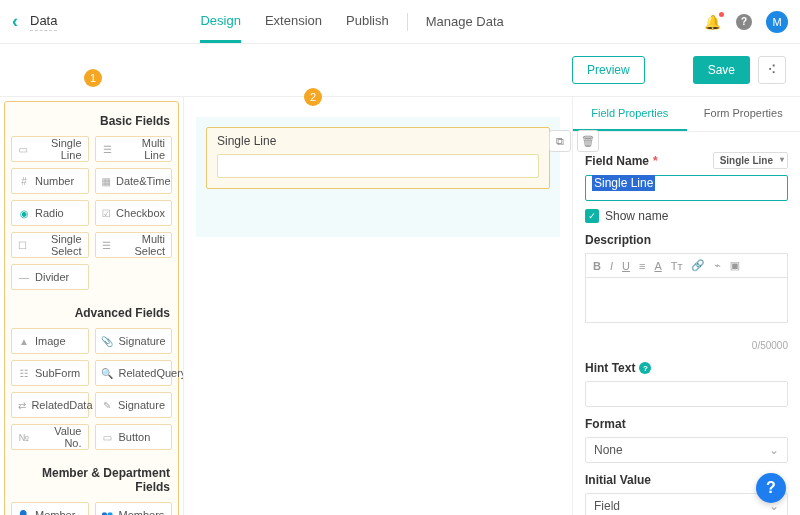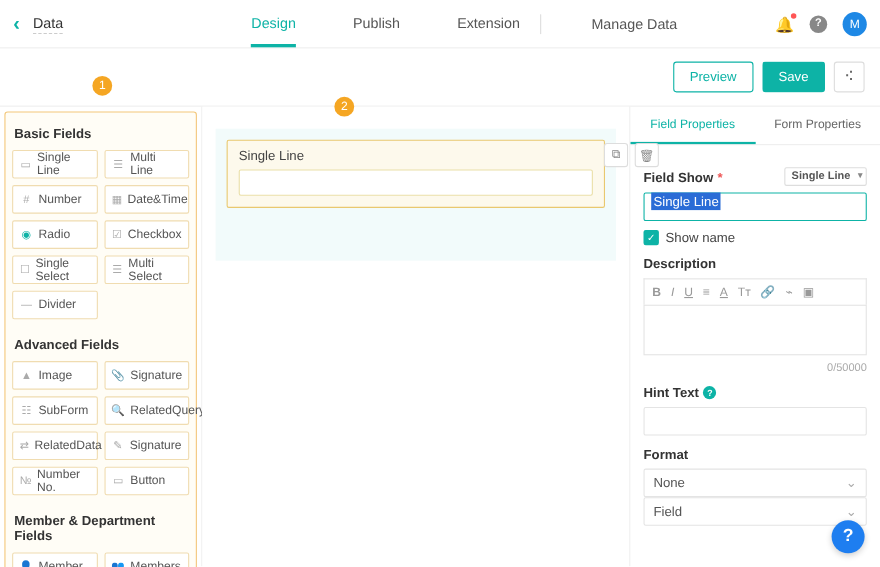--- a/index.html
+++ b/index.html
@@ -2,38 +2,38 @@
 <html><head>
 <meta charset="utf-8">
 <style>
 * { box-sizing: border-box; margin: 0; padding: 0; font-family: -apple-system, BlinkMacSystemFont, "Segoe UI", Arial, sans-serif; }
 body { width: 800px; height: 515px; overflow: hidden; background: #fff; font-size: 12px; color: #333; position: relative; }
 
 .header { display: flex; align-items: center; height: 44px; border-bottom: 1px solid #eee; padding: 0 12px; }
 .back-arrow { color: #0db3a6; font-size: 18px; margin-right: 12px; cursor: pointer; font-weight: bold; }
 .breadcrumb { font-size: 13px; color: #333; border-bottom: 1px dashed #ccc; padding-bottom: 2px; margin-right: 23px; }
 .tabs { display: flex; gap: 24px; margin-left: 120px; }
-.tab { font-size: 13px; color: #555; padding: 12px 0; cursor: pointer; margin-left: 28px; }
+.tab { font-size: 13px; color: #555; padding: 12px 0; cursor: pointer; }
 .tab.active { color: #0db3a6; border-bottom: 3px solid #0db3a6; font-weight: 500; }
 .header-sep { width: 1px; height: 18px; background: #ddd; margin: 0 18px; }
 .header-right { margin-left: auto; display: flex; align-items: center; gap: 14px; }
 .bell { position: relative; font-size: 14px; color: #555; }
 .bell::after { content:''; position:absolute; top:-2px; right:-2px; width:5px; height:5px; background:#f55; border-radius:50%; }
 .help-dot { width: 16px; height: 16px; border-radius: 50%; background: #888; color: #fff; display:flex; align-items:center; justify-content:center; font-size:10px; font-weight:bold; }
 .avatar { width: 22px; height: 22px; border-radius: 50%; background: #1e88e5; color:#fff; display:flex; align-items:center; justify-content:center; font-size:11px; font-weight:500; }
 
 .actionbar { display:flex; justify-content:flex-end; align-items:center; gap:8px; padding: 12px 14px; border-bottom: 1px solid #eee; }
 .btn { height: 28px; padding: 0 14px; border-radius: 3px; font-size: 12px; cursor: pointer; border:1px solid transparent; display:flex; align-items:center;text-align:center; }
 .btn-outline { border-color:#0db3a6; color:#0db3a6; background:#fff; }
-.btn-solid { background:#0db3a6; color:#fff; }
+.btn-solid { background:#0db3a6; color:#fff;margin-left:40px; }
 .btn-share { width:28px; padding:0; border:1px solid #ddd; color:#666; justify-content:center; }
 
 .workspace { display:flex; height: calc(100% - 44px - 53px); }
 
-.sidebar { width: 184px; border-right: 1px solid #eee; overflow-y:auto; position:relative; }
+.sidebar { width: 184px; border-right: 1px solid #eee; overflow-y:auto; position:relative;text-align:right; }
 .field-panel { border: 1px solid #f3c77a; border-radius: 3px; margin: 4px 4px 0 4px; background: #fffdf6; padding: 6px 6px 2px; }
 .group-title { font-size: 12px; font-weight: 600; color:#333; padding: 6px 2px 8px; }
 .field-grid { display:flex; flex-wrap:wrap; gap:6px; margin-bottom: 10px; }
 .field-item { width: calc(50% - 3px); height: 26px; border:1px solid #f0dcb0; border-radius:2px; background:#fff; display:flex; align-items:center; padding: 0 6px; font-size:11px; color:#555; gap:5px; cursor:grab; }
 .fi-icon { width:12px; height:12px; display:inline-flex; align-items:center; justify-content:center; color:#aaa; font-size:10px; }
 
 .canvas { flex:1; background:#fff; padding: 20px 12px; position:relative; }
 .canvas-inner { background:#f2fbfb; padding: 10px; min-height: 120px; }
 .form-row { border:1px solid #e9c86f; background:#fdf9ec; border-radius:2px; padding: 6px 10px 10px; position:relative; }
 .form-row-label { font-size:12px; color:#444; margin-bottom:6px; }
@@ -49,42 +49,42 @@
 .prop-label { font-size:12px; font-weight:600; color:#333; margin: 10px 0 6px; display:flex; align-items:center; gap:4px; }
 .req-star { color:#e55; }
 .mini-select { font-size:10px; border:1px solid #ddd; border-radius:2px; padding:2px 14px 2px 6px; color:#555; margin-left:auto; position:relative; }
 .mini-select::after { content:'▾'; position:absolute; right:3px; font-size:8px; color:#888; }
 .text-input { width:100%; height:26px; border:1px solid #0db3a6; border-radius:2px; padding: 0 6px; font-size:12px; }
 .text-input .sel { background:#2a6cd6; color:#fff; padding:1px 2px; }
 .checkbox-row { display:flex; align-items:center; gap:6px; margin-top:8px; font-size:12px; color:#444; }
 .cb { width:14px; height:14px; background:#0db3a6; border-radius:2px; color:#fff; display:flex; align-items:center; justify-content:center; font-size:9px; }
 .rte-toolbar { border:1px solid #e4e4e4; border-bottom:none; height:24px; display:flex; align-items:center; gap:9px; padding:0 7px; color:#999; font-size:11px; }
 .rte-body { border:1px solid #e4e4e4; height:46px; }
-.counter { text-align:right; font-size:10px; color:#aaa; margin-top:6px; }
+.counter { text-align:right; font-size:10px; color:#aaa; margin-top:17px; }
 .plain-input { width:100%; height:26px; border:1px solid #e4e4e4; border-radius:2px; }
 .select-row { width:100%; height:26px; border:1px solid #e4e4e4; border-radius:2px; display:flex; align-items:center; padding:12px 8px; font-size:12px; color:#555; position:relative; }
 .select-row::after { content:'⌄'; position:absolute; right:8px; color:#aaa; }
 .info-q { width:12px; height:12px; border-radius:50%; background:#0db3a6; color:#fff; font-size:8px; display:inline-flex; align-items:center; justify-content:center; }
 
 .badge { position:absolute; width:18px; height:18px; border-radius:50%; background:#f5a623; color:#fff; font-size:11px; display:flex; align-items:center; justify-content:center; z-index:5; }
 .badge1 { top: 69px; left: 84px; }
 .badge2 { top: 88px; left: 304px; }
 
 .float-help { position:absolute; bottom:12px; right:14px; width:30px; height:30px; border-radius:50%; background:#1e7ef0; color:#fff; display:flex; align-items:center; justify-content:center; font-size:16px; font-weight:bold; cursor:pointer; box-shadow:0 2px 6px rgba(0,0,0,.2); }
 </style>
 </head>
 <body>
 
 <div class="header">
   <span class="back-arrow">‹</span>
   <span class="breadcrumb">Data</span>
   <div class="tabs">
     <div class="tab active">Design</div>
+    <div class="tab">Extension</div>
     <div class="tab">Publish</div>
-    <div class="tab">Extension</div>
   </div>
   <div class="header-sep"></div>
   <div class="tab">Manage Data</div>
   <div class="header-right">
     <span class="bell">🔔</span>
     <span class="help-dot">?</span>
     <span class="avatar">M</span>
   </div>
 </div>
 
@@ -164,21 +164,21 @@
           <div class="field-item">
               <span class="fi-icon">⇄</span>
               <span>RelatedData</span>
             </div>
           <div class="field-item">
               <span class="fi-icon">✎</span>
               <span>Signature</span>
             </div>
           <div class="field-item">
               <span class="fi-icon">№</span>
-              <span>Number No.</span>
+              <span>Value No.</span>
             </div>
           <div class="field-item">
               <span class="fi-icon">▭</span>
               <span>Button</span>
             </div>
         </div>
       </div>
       <div>
         <div class="group-title">Member &amp; Department Fields</div>
         <div class="field-grid">
@@ -213,21 +213,21 @@
     </div>
   </div>
 
   <div class="props">
     <div class="prop-tabs">
       <div class="prop-tab active">Field Properties</div>
       <div class="prop-tab">Form Properties</div>
     </div>
     <div class="prop-body">
       <div class="prop-label">
-        <span>Field Show</span>
+        <span>Field Name</span>
         <span class="req-star">*</span>
         <span class="mini-select">Single Line</span>
       </div>
       <div class="text-input"><span class="sel">Single Line</span></div>
       <div class="checkbox-row">
         <span class="cb">✓</span>
         <span>Show name</span>
       </div>
 
       <div class="prop-label">Description</div>
@@ -249,20 +249,21 @@
         <span>Hint Text</span>
         <span class="info-q">?</span>
       </div>
       <div class="plain-input"></div>
 
       <div class="prop-label">Format</div>
       <div class="select-row">
           <span>None</span>
         </div>
 
+      <div class="prop-label">Initial Value</div>
       <div class="select-row">
           <span>Field</span>
         </div>
     </div>
   </div>
 
 </div>
 
 <div class="float-help">?</div>
 

